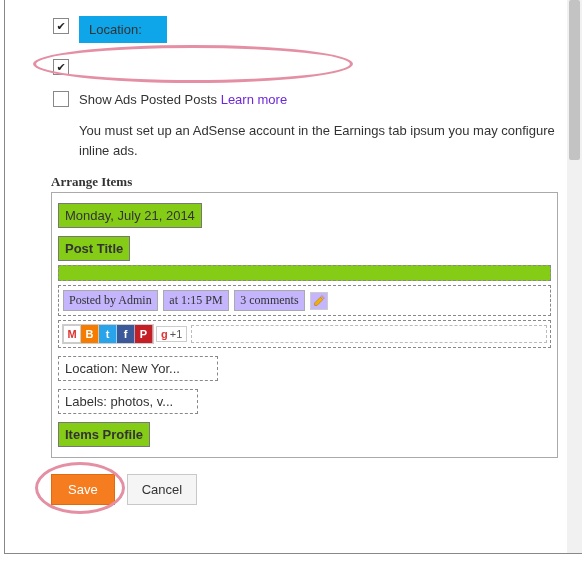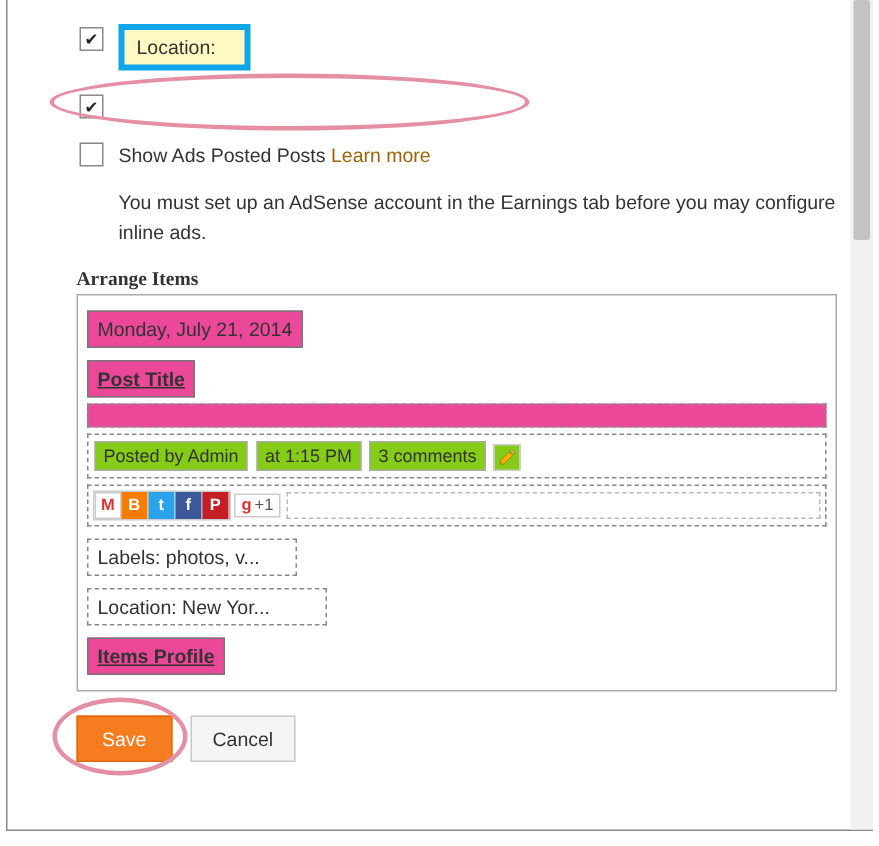--- a/index.html
+++ b/index.html
@@ -58,78 +58,79 @@
     align-items: center;
     justify-content: center;
     font-size: 11px;
     color: #222;
     background: #fff;
     flex-shrink: 0;
     margin-top: 2px;
   }
   .chk.empty { color: transparent; }
   .loc-input {
-    border: 4px solid #0ea5e9;
-    background: #fef9c3;
+    border: 2px solid #0ea5e9;
+    background: #0ea5e9;
     padding: 4px 8px;
     min-width: 88px;
   }
   .loc-val { padding-top: 4px; }
   .pink-oval {
     position: absolute;
     border: 3px solid #e58fa4;
     border-radius: 50%;
     pointer-events: none;
   }
   .oval1 {
     left: -20px; top: -12px;
     width: 320px; height: 38px;
   }
   .help-text {
     margin: 4px 0 14px 26px;
     line-height: 1.5;
   }
-  .link { color: #a16207; cursor: pointer; }
+  .link { color: #6d28d9; cursor: pointer; }
   .sec-title {
     font-weight: bold;
     margin: 10px 0 2px -2px;
     font-family: Liberation Serif, serif;
   }
   .arrange {
     border: 1px solid #aaa;
     padding: 6px;
     margin-left: -2px;
   }
   .box {
     border: 1px solid #777;
     padding: 4px 6px;
     margin: 4px 0;
-    background: #ec4899;
+    background: #84cc16;
     display: inline-block;
   }
   .box.full { display: block; }
   .box.dash {
     border: 1px dashed #888;
   }
-  .box.bold-label { font-weight: bold; text-decoration: underline; }
+  .box.bold-label { font-weight: bold; }
   .box.thin { padding: 2px 6px; height: 16px; }
   .body-box .body-title { font-weight: bold; margin-bottom: 4px; }
   .body-box .body-text { line-height: 1.4; }
   .meta-row {
     border: 1px dashed #888;
     padding: 4px;
     margin: 4px 0;
   }
   .pill {
     border: 1px solid #aaa;
     padding: 2px 5px;
-    background: #84cc16;
+    background: #c4b5fd;
     display: inline-block;
     font-size: 12px;
     margin-right: 2px;
+    font-family: Liberation Serif, serif;
   }
   .pill.icon {
     width: 18px; height: 18px;
     padding: 0;
     display: inline-flex;
     align-items: center;
     justify-content: center;
     border: 1px solid #ccc;
     vertical-align: middle;
   }
@@ -231,21 +232,21 @@
     </div>
 
     <div class="opt-row">
       <span class="chk empty">✔</span>
       <div style="padding-top:3px">
         <span>Show Ads Posted Posts</span>
         <span class="link">Learn more</span>
       </div>
     </div>
 
-    <div class="help-text">You must set up an AdSense account in the Earnings tab before you may configure inline ads.</div>
+    <div class="help-text">You must set up an AdSense account in the Earnings tab ipsum you may configure inline ads.</div>
 
     <div class="sec-title">Arrange Items</div>
 
     <div class="arrange">
       <div class="box">Monday, July 21, 2014</div>
       <div class="box bold-label" style="display:block;width:max-content">Post Title</div>
       <div class="box dash full thin"></div>
       <div class="meta-row">
         <span class="pill">Posted by Admin</span>
         <span class="pill">at 1:15 PM</span>
@@ -265,24 +266,24 @@
           <span class="share-icon g-f">f</span>
           <span class="share-icon g-p">P</span>
         </div>
         <span class="g-plus">
             <span class="g">g</span>
             <span class="pl">+1</span>
           </span>
         <div class="share-spacer"></div>
       </div>
       <div>
+        <div class="dash-cell" style="min-width:160px">Location: New Yor...</div>
+      </div>
+      <div>
         <div class="dash-cell">Labels: photos, v...</div>
-      </div>
-      <div>
-        <div class="dash-cell" style="min-width:160px">Location: New Yor...</div>
       </div>
       <div class="box bold-label" style="display:block;width:max-content">Items Profile</div>
     </div>
 
     <div class="actions">
       <div class="pink-oval oval2"></div>
       <button class="btn-save">Save</button>
       <button class="btn-cancel">Cancel</button>
     </div>
 

